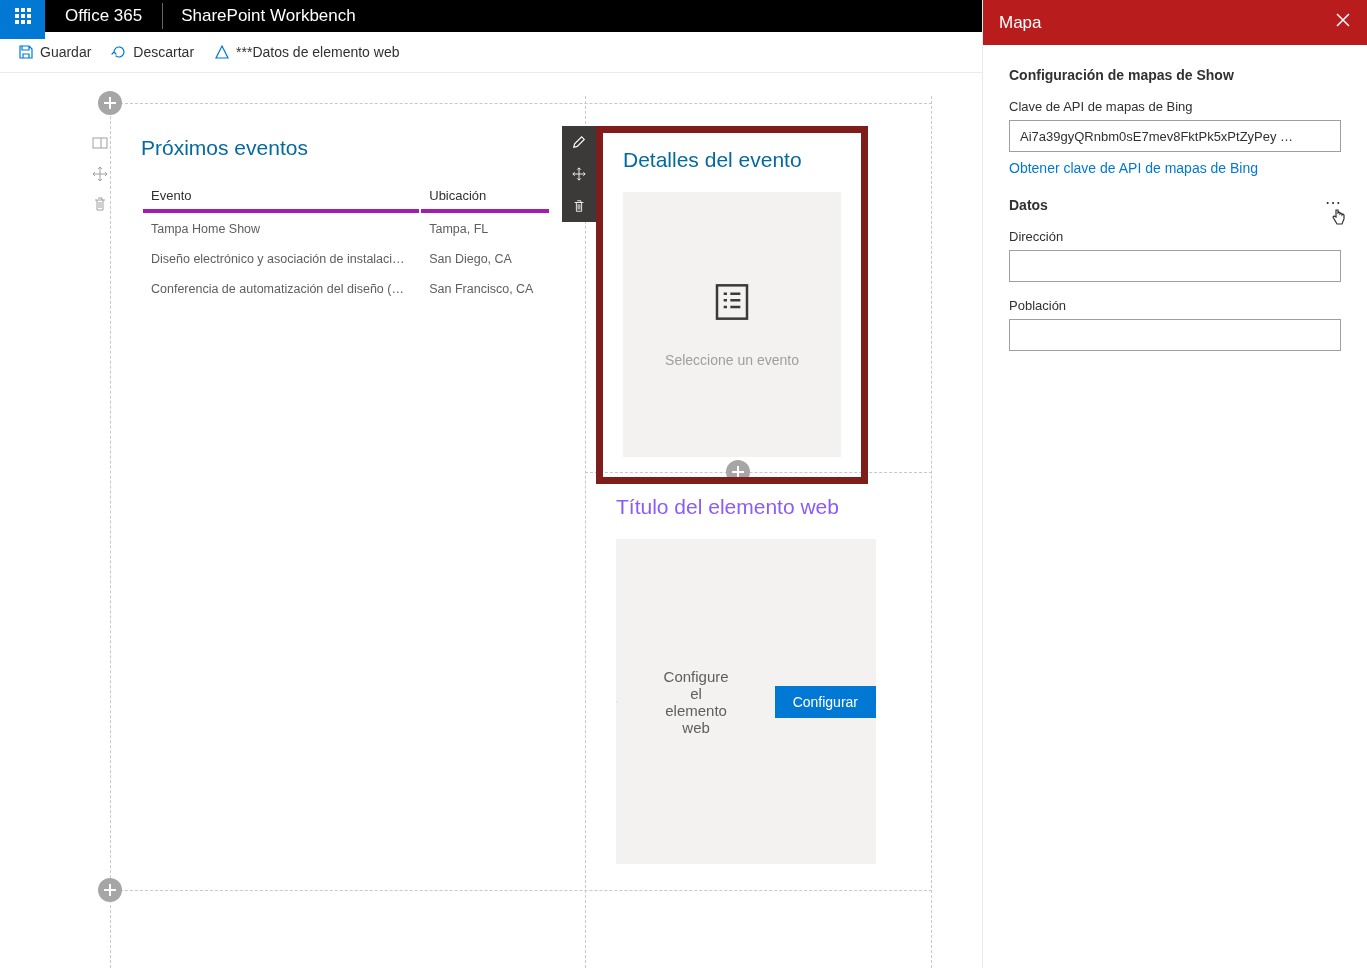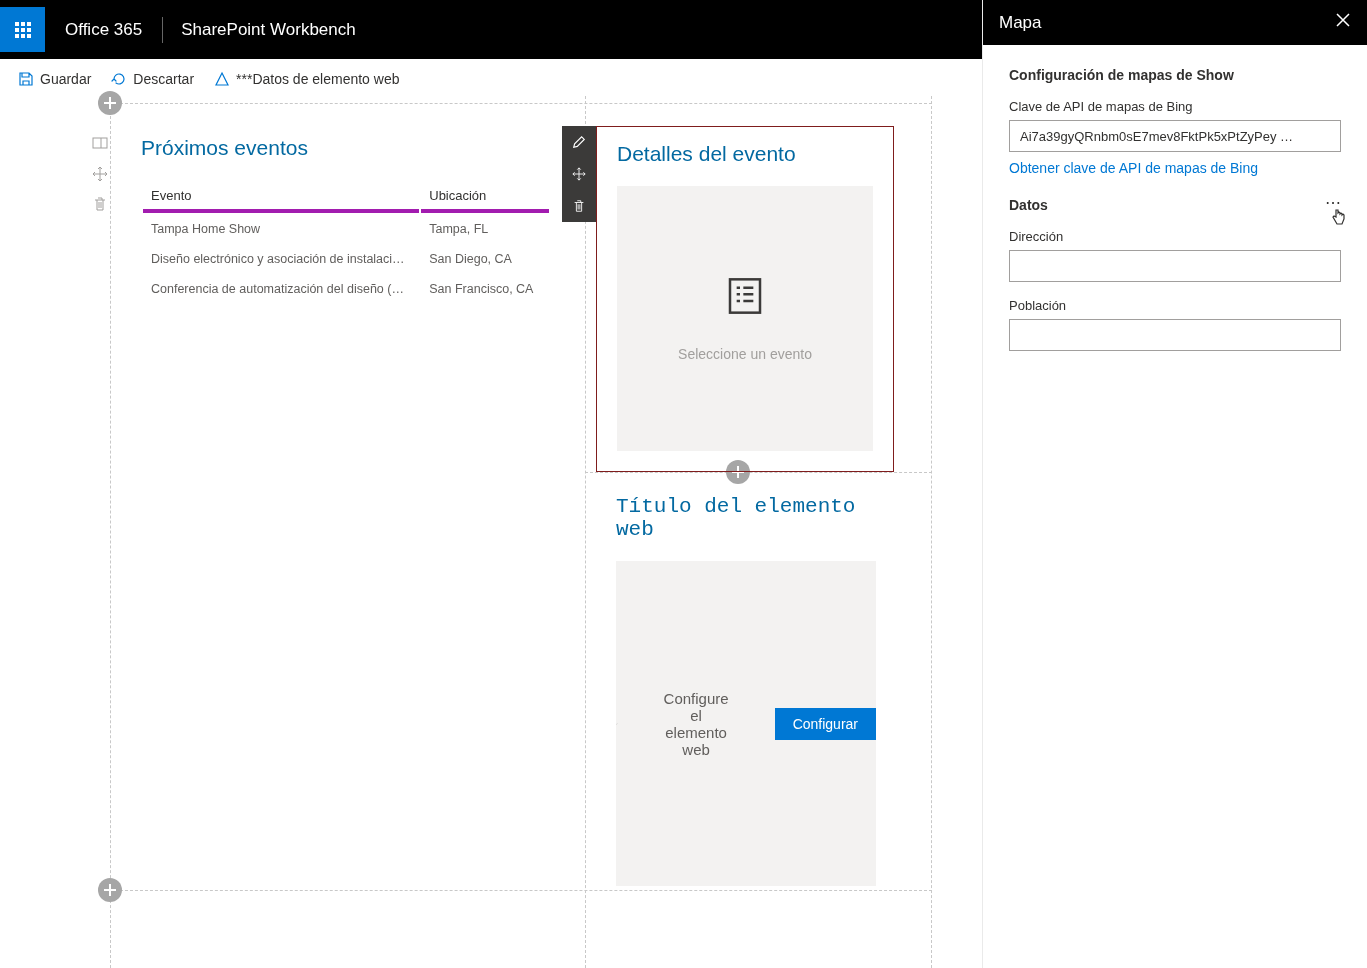--- a/index.html
+++ b/index.html
@@ -1,19 +1,19 @@
 <!DOCTYPE html>
 <html><head>
 <meta charset="utf-8">
 <style>
 * { margin:0; padding:0; box-sizing:border-box; font-family:"Segoe UI",Segoe,Tahoma,Helvetica,Arial,sans-serif; }
 body { background:#fff; width:1367px; height:968px; overflow:hidden; color:#323130; }
 
 
-.topbar { height:59px; background:#000; display:flex; align-items:center; color:#fff; }
+.topbar { height:32px; background:#000; display:flex; align-items:center; color:#fff; }
 .waffle { width:45px; height:45px; background:#0078d4; display:flex; align-items:center; justify-content:center; }
 .brand { padding:0 20px; font-size:17px; font-weight:400; border-right:1px solid #666; height:26px; display:flex; align-items:center; }
 .app { padding:0 18px; font-size:17px; font-weight:400; }
 
 
 .cmdbar { height:41px; border-bottom:1px solid #eaeaea; display:flex; align-items:center; padding:0 18px; font-size:14px; color:#323130; }
 .cmd { display:flex; align-items:center; gap:6px; margin-right:20px; cursor:pointer; color:#323130; }
 .cmd svg { width:16px; height:16px; }
 .spacer { flex:1; }
 .cmd-r { display:flex; align-items:center; gap:6px; margin-left:20px; cursor:pointer; color:#323130; }
@@ -28,42 +28,42 @@
 .plus-circle::before { width:12px; height:2px; }
 .plus-circle::after { height:12px; width:2px; }
 
 .side-icons { position:absolute; left:24px; top:40px; width:40px; display:flex; flex-direction:column; align-items:center; gap:14px; color:#a19f9d; }
 
 .col { position:absolute; top:30px; padding:10px 20px; }
 .col-left { left:65px; width:450px; }
 .col-right { left:540px; width:300px; }
 
 .wp-title { font-size:21px; font-weight:300; color:#0369a1; margin-bottom:20px; }
-.wp-title.placeholder { color:#0369a1;font-family:Liberation Mono, monospace; }
+.wp-title.placeholder { color:#8b5cf6; }
 
 .tbl { width:100%; font-size:13px; }
 .tbl th { text-align:left; font-weight:400; padding:6px 8px; border-bottom:4px solid #a21caf; color:#323130; }
 .tbl td { padding:7px 8px; color:#605e5c; font-size:12.5px; }
 .tbl td:first-child { max-width:260px; white-space:nowrap; overflow:hidden; text-overflow:ellipsis; }
 
-.selected-wp { border:1px solid #7f1d1d; position:absolute; left:540px; top:30px; width:298px; padding:15px 20px 20px; }
+.selected-wp { border:7px solid #7f1d1d; position:absolute; left:540px; top:30px; width:272px; padding:15px 20px 20px; }
 .selected-toolbar { position:absolute; left:506px; top:30px; width:34px; background:#3b3a39; display:flex; flex-direction:column; }
 .tb-btn { height:32px; display:flex; align-items:center; justify-content:center; cursor:pointer; color:#fff; }
 
 .empty-placeholder { margin-top:14px; background:#f3f2f1; height:265px; display:flex; flex-direction:column; align-items:center; justify-content:center; gap:30px; }
 .empty-placeholder .icon-big { color:#3b3a39; }
 .select-text { color:#a19f9d; font-size:14px; }
 
 .configure-box { background:#f3f2f1; height:325px; display:flex; flex-direction:row; align-items:center; justify-content:center; gap:16px; margin-top:18px; }
 .configure-box .msg { color:#605e5c; text-align:center; font-size:15px; padding:0 30px; }
 .cfg-btn { background:#0078d4; color:#fff; border:none; padding:8px 18px; font-size:14px; cursor:pointer; }
 
 
 .panel { position:absolute; right:0; top:0; width:385px; height:100%; border-left:1px solid #eaeaea; background:#fff; }
-.panel-head { height:45px; background:#000000; color:#fff; display:flex; align-items:center; justify-content:space-between; padding:0 16px; font-size:17px; font-weight:300; }
+.panel-head { height:45px; background:#b91c1c; color:#fff; display:flex; align-items:center; justify-content:space-between; padding:0 16px; font-size:17px; font-weight:300; }
 .panel-body { padding:22px 26px; overflow:auto; height:calc(100% - 45px); position:relative; }
 .section-title { font-weight:600; font-size:14px; margin-bottom:16px; }
 .field-label { font-size:13px; color:#323130; margin-bottom:6px; }
 .text-input { width:100%; border:1px solid #a19f9d; padding:6px 10px; font-size:13px; height:32px; color:#323130; }
 .link { color:#0078d4; font-size:14px; margin-top:8px; display:inline-block; text-decoration:none; cursor:pointer; }
 .panel-more { position:absolute; right:26px; top:148px; cursor:pointer; color:#323130; font-size:16px; }
 .cursor-hand { position:absolute; right:21px; top:163px; font-size:14px; }
 
 .close-x { cursor:pointer; }
 .close-x svg { width:16px; height:16px; }

